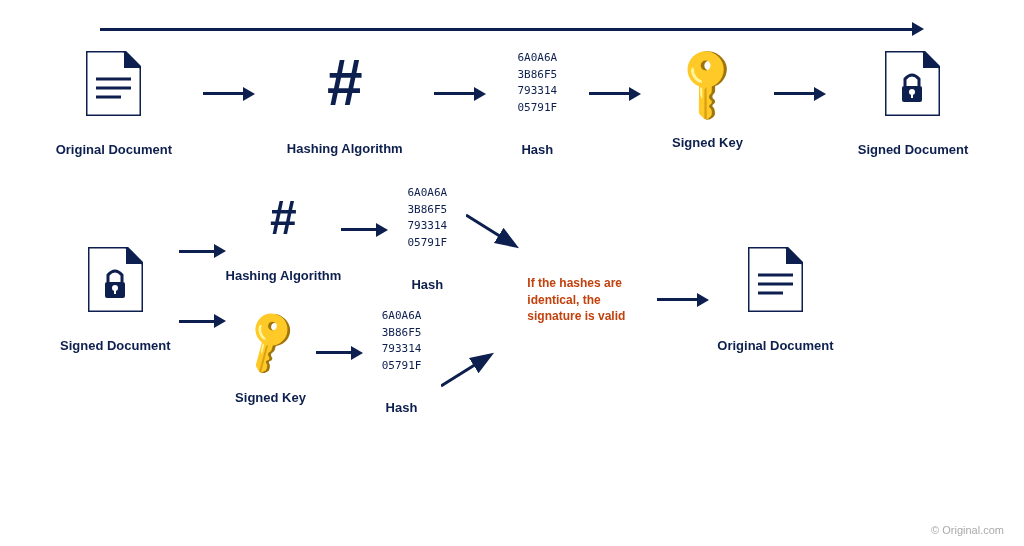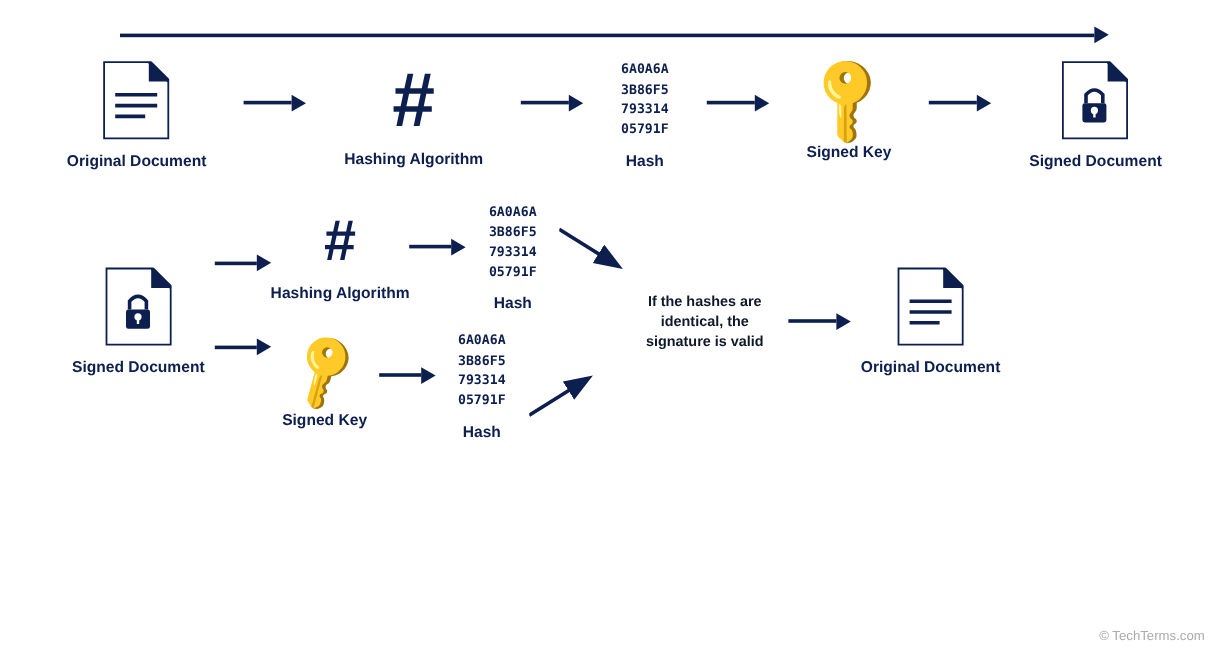--- a/index.html
+++ b/index.html
@@ -48,21 +48,21 @@
       flex-direction: column;
       align-items: center;
       gap: 6px;
     }
 
     .item-label {
       font-size: 13px;
       font-weight: 700;
       color: #0d1f4e;
       text-align: center;
-      margin-top: 4px;
+      margin-top: 20px;
     }
 
     .arrow-between {
       display: flex;
       align-items: center;
       margin-bottom: 20px;
     }
 
     .arrow-line {
       width: 40px;
@@ -88,31 +88,31 @@
       font-size: 64px;
       font-weight: 900;
       color: #0d1f4e;
       line-height: 1;
     }
 
     .hash-text {
       font-size: 11px;
       color: #0d1f4e;
       font-family: monospace;
-      font-weight: 700;
+      font-weight: 400;
       line-height: 1.5;
       text-align: left;
     }
 
     .condition-box {
       font-size: 12px;
       font-weight: 700;
-      color: #0f172a;
+      color: #c2410c;
       width: 120px;
-      text-align: center;
+      text-align: left;
       line-height: 1.4;
     }
 
     .watermark {
       position: absolute;
       bottom: 10px;
       right: 20px;
       font-size: 11px;
       color: #aaa;
     }
@@ -297,15 +297,15 @@
         <polygon points="38,0 38,17 55,17" fill="#0d1f4e"></polygon>
         <line x1="10" y1="28" x2="45" y2="28" stroke="#0d1f4e" stroke-width="3"></line>
         <line x1="10" y1="37" x2="45" y2="37" stroke="#0d1f4e" stroke-width="3"></line>
         <line x1="10" y1="46" x2="35" y2="46" stroke="#0d1f4e" stroke-width="3"></line>
       </svg>
       <div class="item-label">Original Document</div>
     </div>
 
   </div>
 
-  <div class="watermark">© TechTerms.com</div>
+  <div class="watermark">© Original.com</div>
 
 </div>
 
 </body></html>

